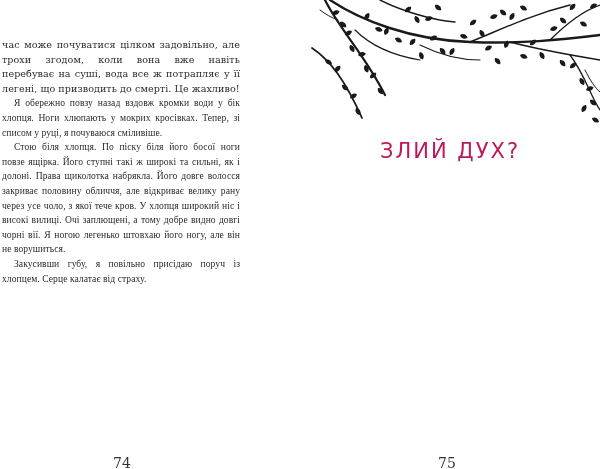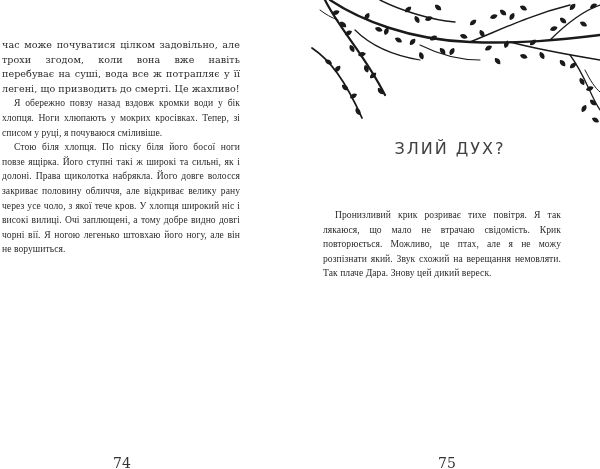--- a/index.html
+++ b/index.html
@@ -26,23 +26,23 @@
     .text-block p.indent { text-indent: 12px; font-family: Liberation Serif, serif; }
 
     .left-text { left: 2px; top: 38px; width: 238px; }
     .right-text { left: 23px; top: 208px; width: 238px; }
 
     .chapter-title {
       position: absolute;
       left: 0; width: 300px; top: 139px;
       text-align: center;
       font-family: "DejaVu Sans", "Liberation Sans", sans-serif;
-      font-size: 16px;
+      font-size: 21px;
       letter-spacing: 2px;
-      color: #404040;
+      color: #be185d;
       font-weight: normal;
     }
 
     .page-number {
       position: absolute;
       top: 455px;
       font-size: 14px;
       color: #333;
     }
     .page-left .page-number { left: 113px; }
@@ -55,20 +55,21 @@
 </head>
 <body>
 
 <div class="spread">
 
   <div class="page page-left">
     <div class="text-block left-text">
       <p>час може почуватися цілком задовільно, але трохи згодом, коли вона вже навіть перебуває на суші, вода все ж потрапляє у її легені, що призводить до смерті. Це жахливо!</p>
       <p class="indent">Я обережно повзу назад вздовж кромки води у бік хлопця. Ноги хлюпають у мокрих кросівках. Тепер, зі списом у руці, я почуваюся сміливіше.</p>
       <p class="indent">Стою біля хлопця. По піску біля його босої ноги повзе ящірка. Його ступні такі ж широкі та сильні, як і долоні. Права щиколотка набрякла. Його довге волосся закриває половину обличчя, але відкриває велику рану через усе чоло, з якої тече кров. У хлопця широкий ніс і високі вилиці. Очі заплющені, а тому добре видно довгі чорні вії. Я ногою легенько штовхаю його ногу, але він не ворушиться.</p>
+      <p class="indent">Закусивши губу, я повільно присідаю поруч із хлопцем. Серце калатає від страху.</p>
     </div>
     <div class="page-number">74</div>
   </div>
 
   <div class="page page-right">
     <svg class="tree" viewBox="0 0 330 125" xmlns="http://www.w3.org/2000/svg">
       <defs>
         <path id="leaf" d="M0,0 C2,-3 6,-3 8,0 C6,3 2,3 0,0 Z" fill="#1a1a1a"></path>
       </defs>
       <g stroke="#1a1a1a" fill="none" stroke-linecap="round">
@@ -137,18 +138,17 @@
         <use href="#leaf" transform="translate(316,90) rotate(-20)"></use>
         <use href="#leaf" transform="translate(320,100) rotate(40)"></use>
         <use href="#leaf" transform="translate(312,112) rotate(-60)"></use>
         <use href="#leaf" transform="translate(322,118) rotate(30)"></use>
       </g>
     </svg>
 
     <div class="chapter-title">ЗЛИЙ ДУХ?</div>
 
     <div class="text-block right-text">
-      <p class="indent">Пронизливий крик розриває тихе повітря. Я так лякаюся, що мало не втрачаю свідомість. Крик повторюється. Можливо, це птах, але я не можу розпізнати який. Звук схожий на верещання немовляти. Так плаче Дара. Знову цей дикий вереск.</p>
     </div>
     <div class="page-number">75</div>
   </div>
 
 </div>
 
 </body></html>

